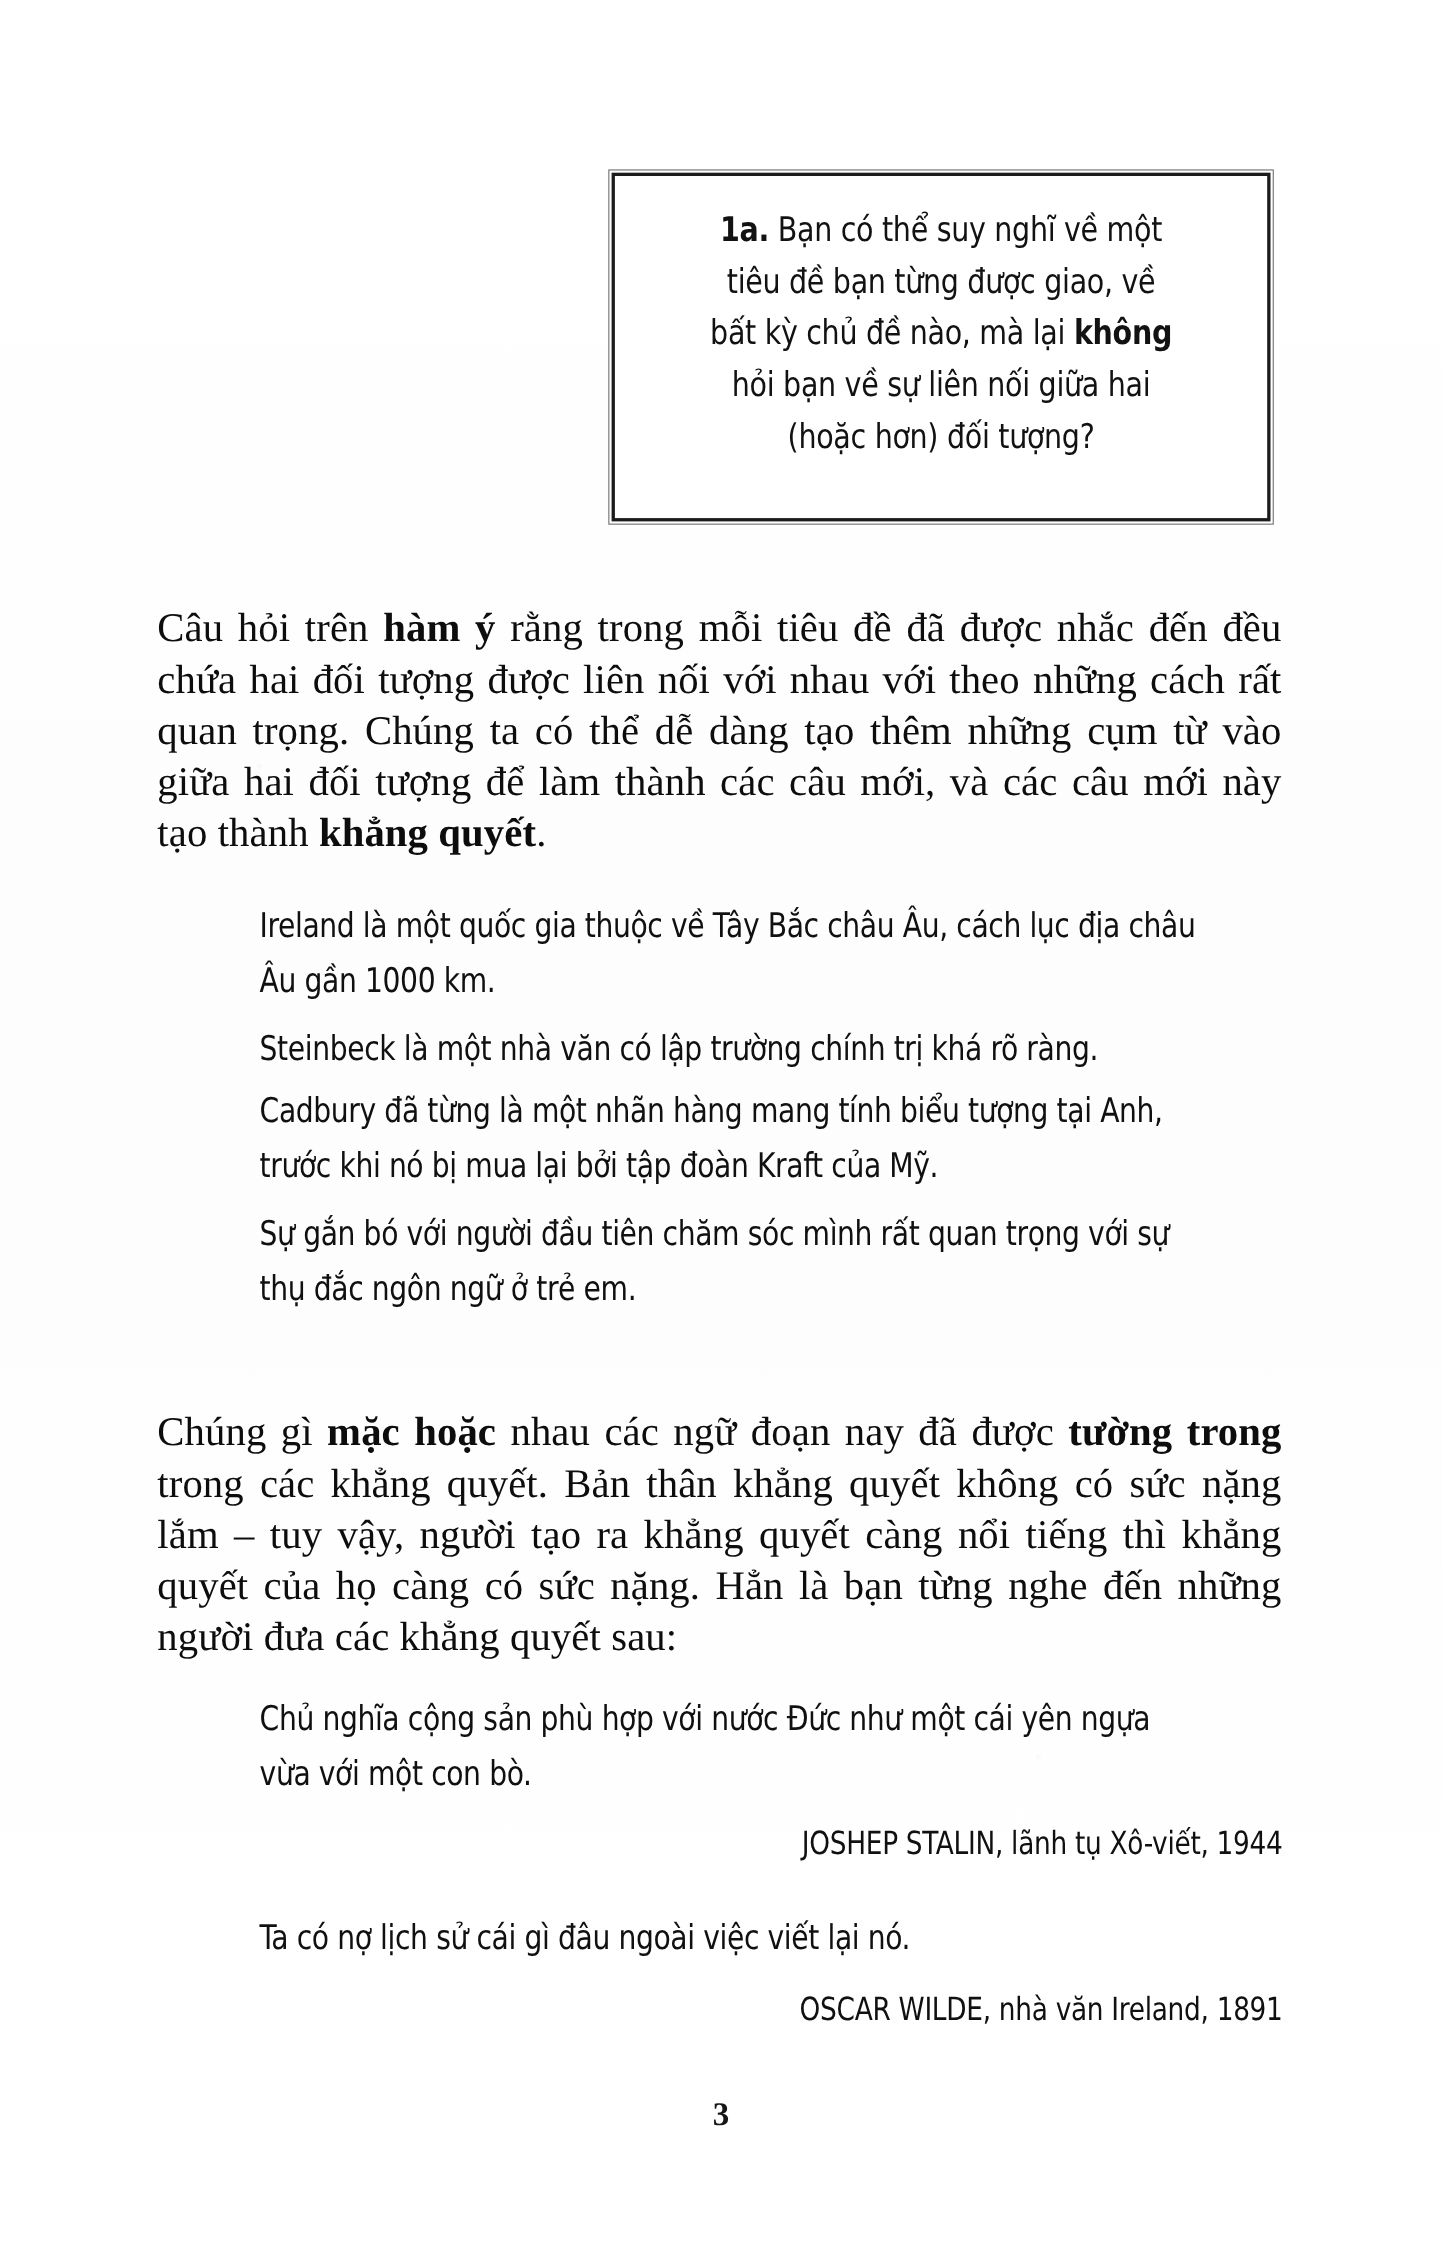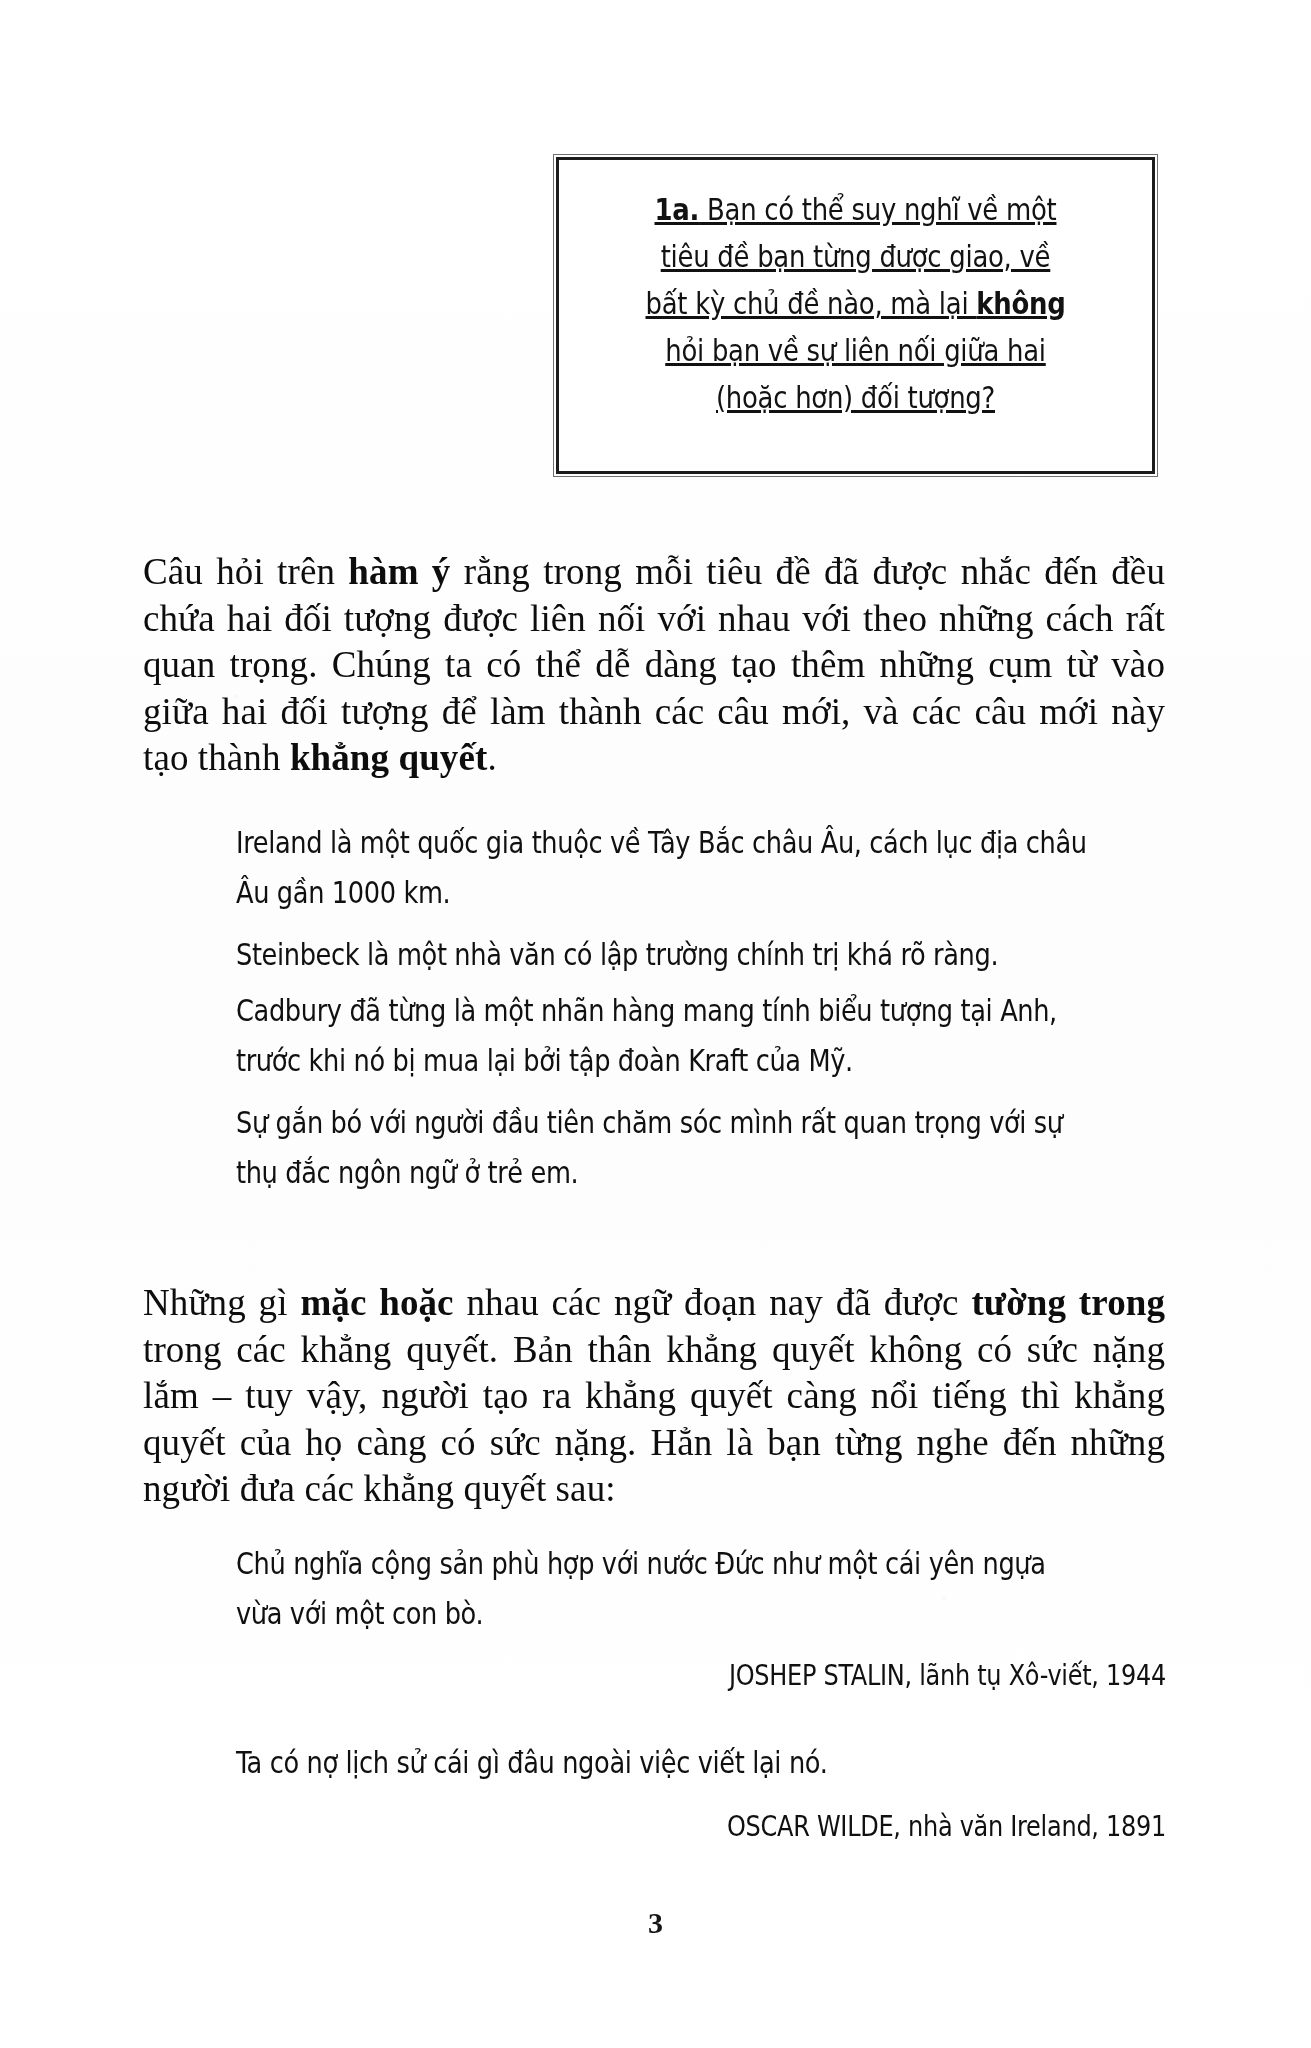--- a/index.html
+++ b/index.html
@@ -36,21 +36,20 @@
     width: 599px;
     height: 317px;
     box-sizing: border-box;
     border: 3px solid #1b1b1b;
     outline: 1px solid #6f6f6f;
     outline-offset: 2px;
     background: #ffffff;
     display: flex;
     align-items: flex-start;
     justify-content: center;
-    text-decoration: underline;
   }
   #callout-text {
     margin-top: 26px;
     width: 545px;
     text-align: center;
     font-family: "DejaVu Sans Condensed", "Liberation Sans Narrow", "Liberation Sans", sans-serif;
     font-size: 31px;
     line-height: 47px;
     letter-spacing: -0.3px;
     color: #121212;
@@ -167,21 +166,21 @@
     </div>
   </div>
 
   <p class="body-par" id="par-1"><span>Câu hỏi trên </span><b>hàm ý</b><span> rằng trong mỗi tiêu đề đã được nhắc đến đều chứa hai đối tượng được liên nối với nhau với theo những cách rất quan trọng. Chúng ta có thể dễ dàng tạo thêm những cụm từ vào giữa hai đối tượng để làm thành các câu mới, và các câu mới này tạo thành </span><b>khẳng quyết</b><span>.</span></p>
 
   <div class="example" id="ex-1">Ireland là một quốc gia thuộc về Tây Bắc châu Âu, cách lục địa châu Âu gần 1000 km.</div>
   <div class="example" id="ex-2">Steinbeck là một nhà văn có lập trường chính trị khá rõ ràng.</div>
   <div class="example" id="ex-3">Cadbury đã từng là một nhãn hàng mang tính biểu tượng tại Anh, trước khi nó bị mua lại bởi tập đoàn Kraft của Mỹ.</div>
   <div class="example" id="ex-4">Sự gắn bó với người đầu tiên chăm sóc mình rất quan trọng với sự thụ đắc ngôn ngữ ở trẻ em.</div>
 
-  <p class="body-par" id="par-2"><span>Những gì </span><b>mặc hoặc</b><span> nhau các ngữ đoạn nay đã được </span><b>tường trong</b><span> trong các khẳng quyết. Bản thân khẳng quyết không có sức nặng lắm – tuy vậy, người tạo ra khẳng quyết càng nổi tiếng thì khẳng quyết của họ càng có sức nặng. Hẳn là bạn từng nghe đến những người đưa các khẳng quyết sau:</span></p>
+  <p class="body-par" id="par-2"><span>Chúng gì </span><b>mặc hoặc</b><span> nhau các ngữ đoạn nay đã được </span><b>tường trong</b><span> trong các khẳng quyết. Bản thân khẳng quyết không có sức nặng lắm – tuy vậy, người tạo ra khẳng quyết càng nổi tiếng thì khẳng quyết của họ càng có sức nặng. Hẳn là bạn từng nghe đến những người đưa các khẳng quyết sau:</span></p>
 
   <div class="quote" id="quote-1">Chủ nghĩa cộng sản phù hợp với nước Đức như một cái yên ngựa vừa với một con bò.</div>
   <div class="attribution" id="attr-1">JOSHEP STALIN, lãnh tụ Xô-viết, 1944</div>
 
   <div class="quote" id="quote-2">Ta có nợ lịch sử cái gì đâu ngoài việc viết lại nó.</div>
   <div class="attribution" id="attr-2">OSCAR WILDE, nhà văn Ireland, 1891</div>
 
   <div id="folio">3</div>
 
 </div>

